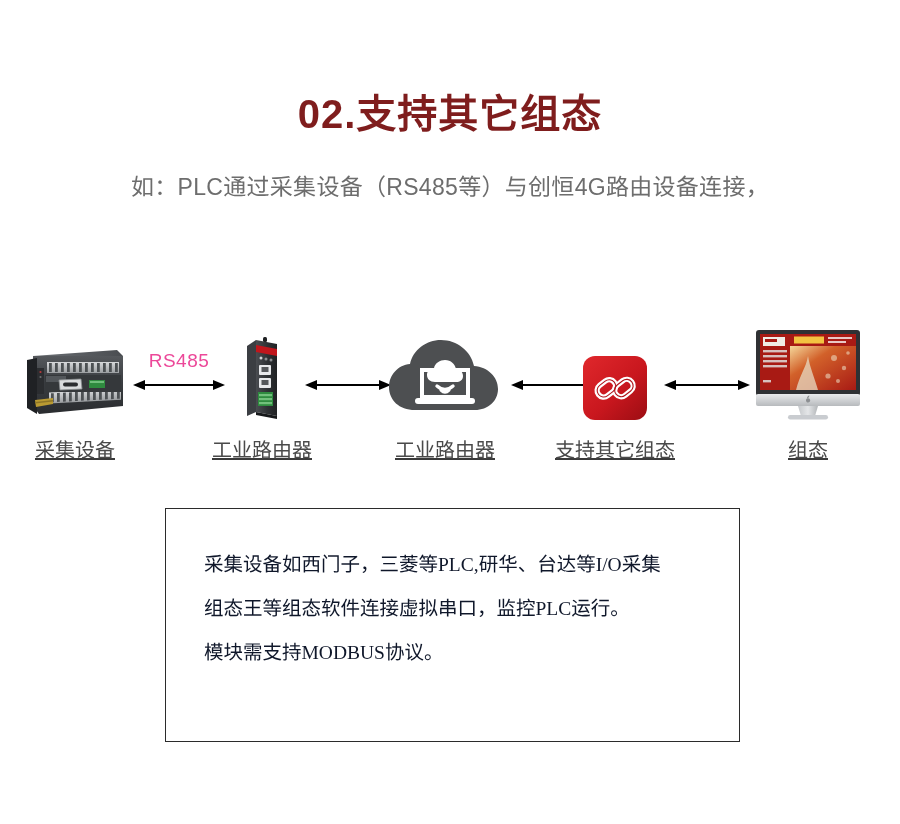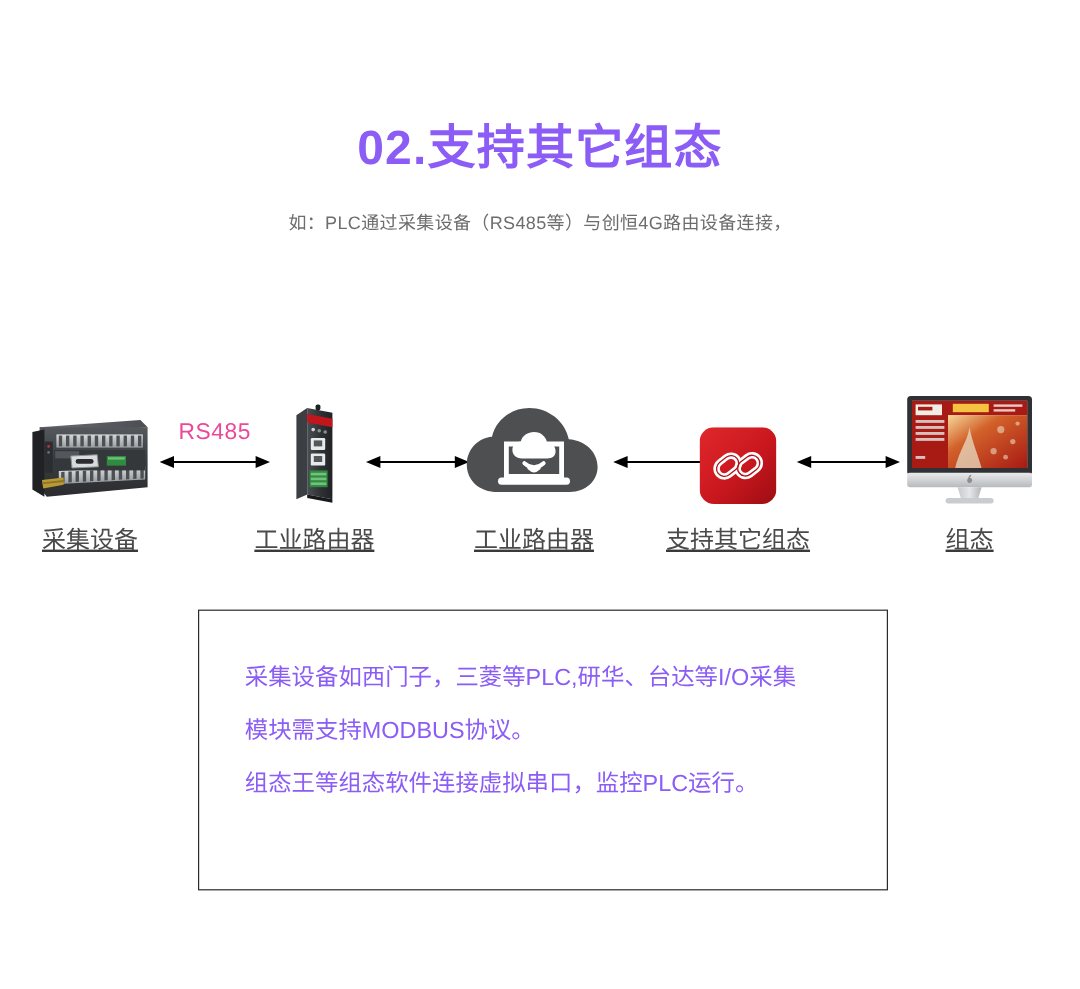--- a/index.html
+++ b/index.html
@@ -17,37 +17,37 @@
     overflow: hidden;
   }
   .page {
     position: absolute;
     inset: 0;
   }
 
   
   .title {
     position: absolute;
-    top: 102px;
+    top: 92px;
     left: 0;
     width: 900px;
     text-align: center;
     font-size: 40px;
     font-weight: bold;
     letter-spacing: 1px;
-    color: #8b5cf6;
+    color: #7f1d1d;
     line-height: 1.1;
   }
   .subtitle {
     position: absolute;
     top: 167px;
     left: 0;
     width: 900px;
     text-align: center;
-    font-size: 15px;
+    font-size: 23px;
     color: #6d6d6d;
     line-height: 40px;
     letter-spacing: 0.3px;
   }
   .subtitle .line { display: block; }
 
   
   .flow {
     position: absolute;
     top: 320px;
@@ -113,23 +113,24 @@
     box-sizing: border-box;
     background: #ffffff;
   }
   .note-list {
     margin: 0;
     padding: 34px 0 0 38px;
     list-style: none;
   }
   .note-list li {
     font-size: 19.5px;
-    color: #8b5cf6;
+    color: #0f172a;
     line-height: 44px;
     white-space: nowrap;
+    font-family: Liberation Serif, serif;
   }
 
   
   .plc-art { position: relative; width: 112px; height: 76px; }
   .plc-art svg { position: absolute; left: 0; top: 0; }
 
   
   .router-art { position: relative; width: 46px; height: 84px; }
 
   
@@ -422,18 +423,18 @@
         </div>
       </div>
       <div class="node-label">组态</div>
     </div>
 
   </div>
 
   <div class="note-box">
     <ul class="note-list">
       <li>采集设备如西门子，三菱等PLC,研华、台达等I/O采集</li>
+      <li>组态王等组态软件连接虚拟串口，监控PLC运行。</li>
       <li>模块需支持MODBUS协议。</li>
-      <li>组态王等组态软件连接虚拟串口，监控PLC运行。</li>
     </ul>
   </div>
 
 </div>
 
 </body></html>

